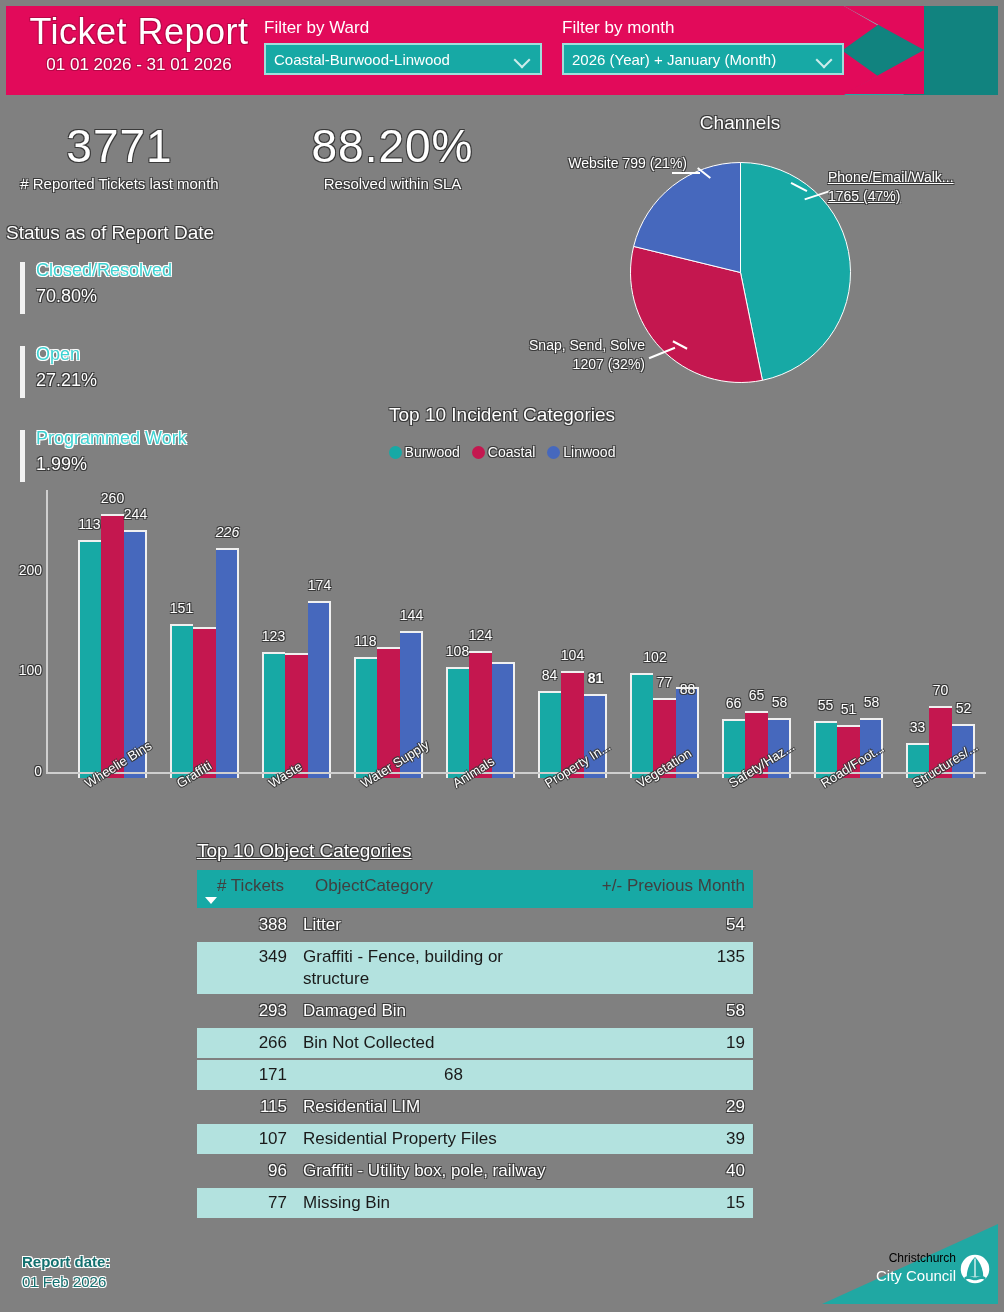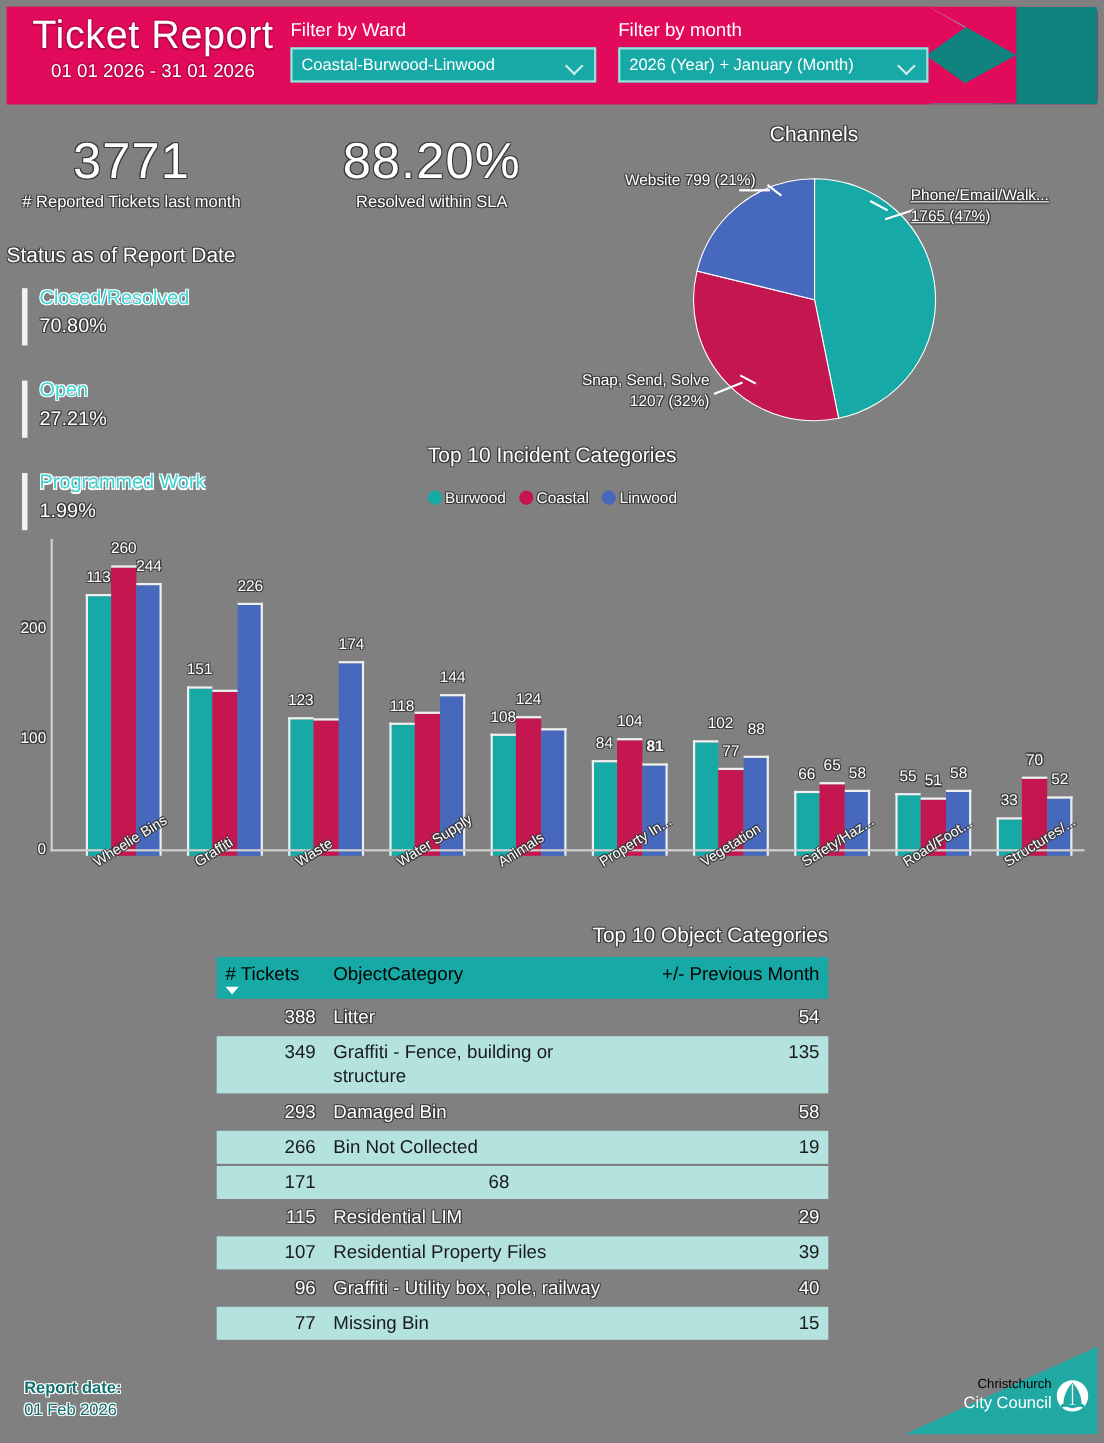--- a/index.html
+++ b/index.html
@@ -106,24 +106,24 @@
   .bar-val {
     position: absolute; font-size: 14px; text-align: center; width: 42px;
     white-space: nowrap;
   }
   .xlabel {
     position: absolute; font-size: 13px; white-space: nowrap;
     transform: rotate(-32deg); transform-origin: left top;
   }
 
   
-  #table-title { position: absolute; left: 197px; top: 840px; width: 556px; text-align: right; font-size: 19px; }
+  #table-title { position: absolute; left: 197px; top: 840px; width: 556px; text-align: left; font-size: 19px; text-decoration: underline; }
   #tbl { position: absolute; left: 197px; top: 870px; width: 556px; }
   #tbl-head { display: flex; background: #17a9a5; height: 38px; align-items: flex-start; }
-  .th { font-size: 17px; color: #000000; padding: 6px 8px 0 8px; }
+  .th { font-size: 17px; color: #404040; padding: 6px 8px 0 20px; }
   .th-tickets { width: 98px; text-align: left; position: relative; }
   .sort-arrow {
     position: absolute; left: 8px; top: 27px; width: 0; height: 0;
     border-left: 6px solid transparent; border-right: 6px solid transparent; border-top: 7px solid #ffffff;
   }
   .th-cat { flex: 1; text-align: left; }
   .th-prev { width: 176px; text-align: right; }
   .trow { display: flex; align-items: flex-start; min-height: 29px; margin-top: 2px; }
   .trow.alt { background: #b3e2df; color: #1a1a1a; }
   .trow.alt .td { color: #1a1a1a; text-shadow: none; }
@@ -332,21 +332,21 @@
         </div>
       </div>
     </div>
 <div class="bar-val outline" style="left: 68.5px; top: 26.3286px;">113</div>
     <div class="bar-val outline" style="left: 91.5px; top: 0.142857px;">260</div>
     <div class="bar-val outline" style="left: 114.5px; top: 16.2571px;">244</div>
     <div class="bar-outline" style="left: 78px; width: 23px; height: 237.671px; border-left: 2px solid rgb(240, 240, 240); border-right: none;"></div>
     <div class="bar-outline" style="left: 101px; width: 23px; height: 263.857px; border-left: none; border-right: none;"></div>
     <div class="bar-outline" style="left: 124px; width: 23px; height: 247.743px; border-left: none; border-right: 2px solid rgb(240, 240, 240);"></div>
     <div class="bar-val outline" style="left: 160.5px; top: 109.921px;">151</div>
-    <div class="bar-val outline" style="left: 206.5px; top: 34.3857px;">226</div>
+    <div class="bar-val outline" style="left: 206.5px; top: 34.3857px; font-style: italic;">226</div>
     <div class="bar-outline" style="left: 170px; width: 23px; height: 154.079px; border-left: 2px solid rgb(240, 240, 240); border-right: none;"></div>
     <div class="bar-outline" style="left: 193px; width: 23px; height: 151.057px; border-left: none; border-right: none;"></div>
     <div class="bar-outline" style="left: 216px; width: 23px; height: 229.614px; border-left: none; border-right: 2px solid rgb(240, 240, 240);"></div>
     <div class="bar-val outline" style="left: 252.5px; top: 138.121px;">123</div>
     <div class="bar-val outline" style="left: 298.5px; top: 86.7571px;">174</div>
     <div class="bar-outline" style="left: 262px; width: 23px; height: 125.879px; border-left: 2px solid rgb(240, 240, 240); border-right: none;"></div>
     <div class="bar-outline" style="left: 285px; width: 23px; height: 124.871px; border-left: none; border-right: none;"></div>
     <div class="bar-outline" style="left: 308px; width: 23px; height: 177.243px; border-left: none; border-right: 2px solid rgb(240, 240, 240);"></div>
     <div class="bar-val outline" style="left: 344.5px; top: 143.157px;">118</div>
     <div class="bar-val outline" style="left: 390.5px; top: 116.971px;">144</div>
@@ -359,21 +359,21 @@
     <div class="bar-outline" style="left: 469px; width: 23px; height: 126.886px; border-left: none; border-right: none;"></div>
     <div class="bar-outline" style="left: 492px; width: 23px; height: 115.807px; border-left: none; border-right: 2px solid rgb(240, 240, 240);"></div>
     <div class="bar-val outline" style="left: 528.5px; top: 177.4px;">84</div>
     <div class="bar-val outline" style="left: 551.5px; top: 157.257px;">104</div>
     <div class="bar-val outline" style="left: 574.5px; top: 180.421px; font-weight: bold;">81</div>
     <div class="bar-outline" style="left: 538px; width: 23px; height: 86.6px; border-left: 2px solid rgb(240, 240, 240); border-right: none;"></div>
     <div class="bar-outline" style="left: 561px; width: 23px; height: 106.743px; border-left: none; border-right: none;"></div>
     <div class="bar-outline" style="left: 584px; width: 23px; height: 83.5786px; border-left: none; border-right: 2px solid rgb(240, 240, 240);"></div>
     <div class="bar-val outline" style="left: 634px; top: 159.271px;">102</div>
     <div class="bar-val outline" style="left: 643.5px; top: 184.45px;">77</div>
-    <div class="bar-val outline" style="left: 666.5px; top: 164px;">88</div>
+    <div class="bar-val outline" style="left: 666.5px; top: 191px;">88</div>
     <div class="bar-outline" style="left: 630px; width: 23px; height: 104.729px; border-left: 2px solid rgb(240, 240, 240); border-right: none;"></div>
     <div class="bar-outline" style="left: 653px; width: 23px; height: 79.55px; border-left: none; border-right: none;"></div>
     <div class="bar-outline" style="left: 676px; width: 23px; height: 90.6286px; border-left: none; border-right: 2px solid rgb(240, 240, 240);"></div>
     <div class="bar-val outline" style="left: 712.5px; top: 204.593px;">66</div>
     <div class="bar-val outline" style="left: 735.5px; top: 196.536px;">65</div>
     <div class="bar-val outline" style="left: 758.5px; top: 203.586px;">58</div>
     <div class="bar-outline" style="left: 722px; width: 23px; height: 59.4071px; border-left: 2px solid rgb(240, 240, 240); border-right: none;"></div>
     <div class="bar-outline" style="left: 745px; width: 23px; height: 67.4643px; border-left: none; border-right: none;"></div>
     <div class="bar-outline" style="left: 768px; width: 23px; height: 60.4143px; border-left: none; border-right: 2px solid rgb(240, 240, 240);"></div>
     <div class="bar-val outline" style="left: 804.5px; top: 206.607px;">55</div>

